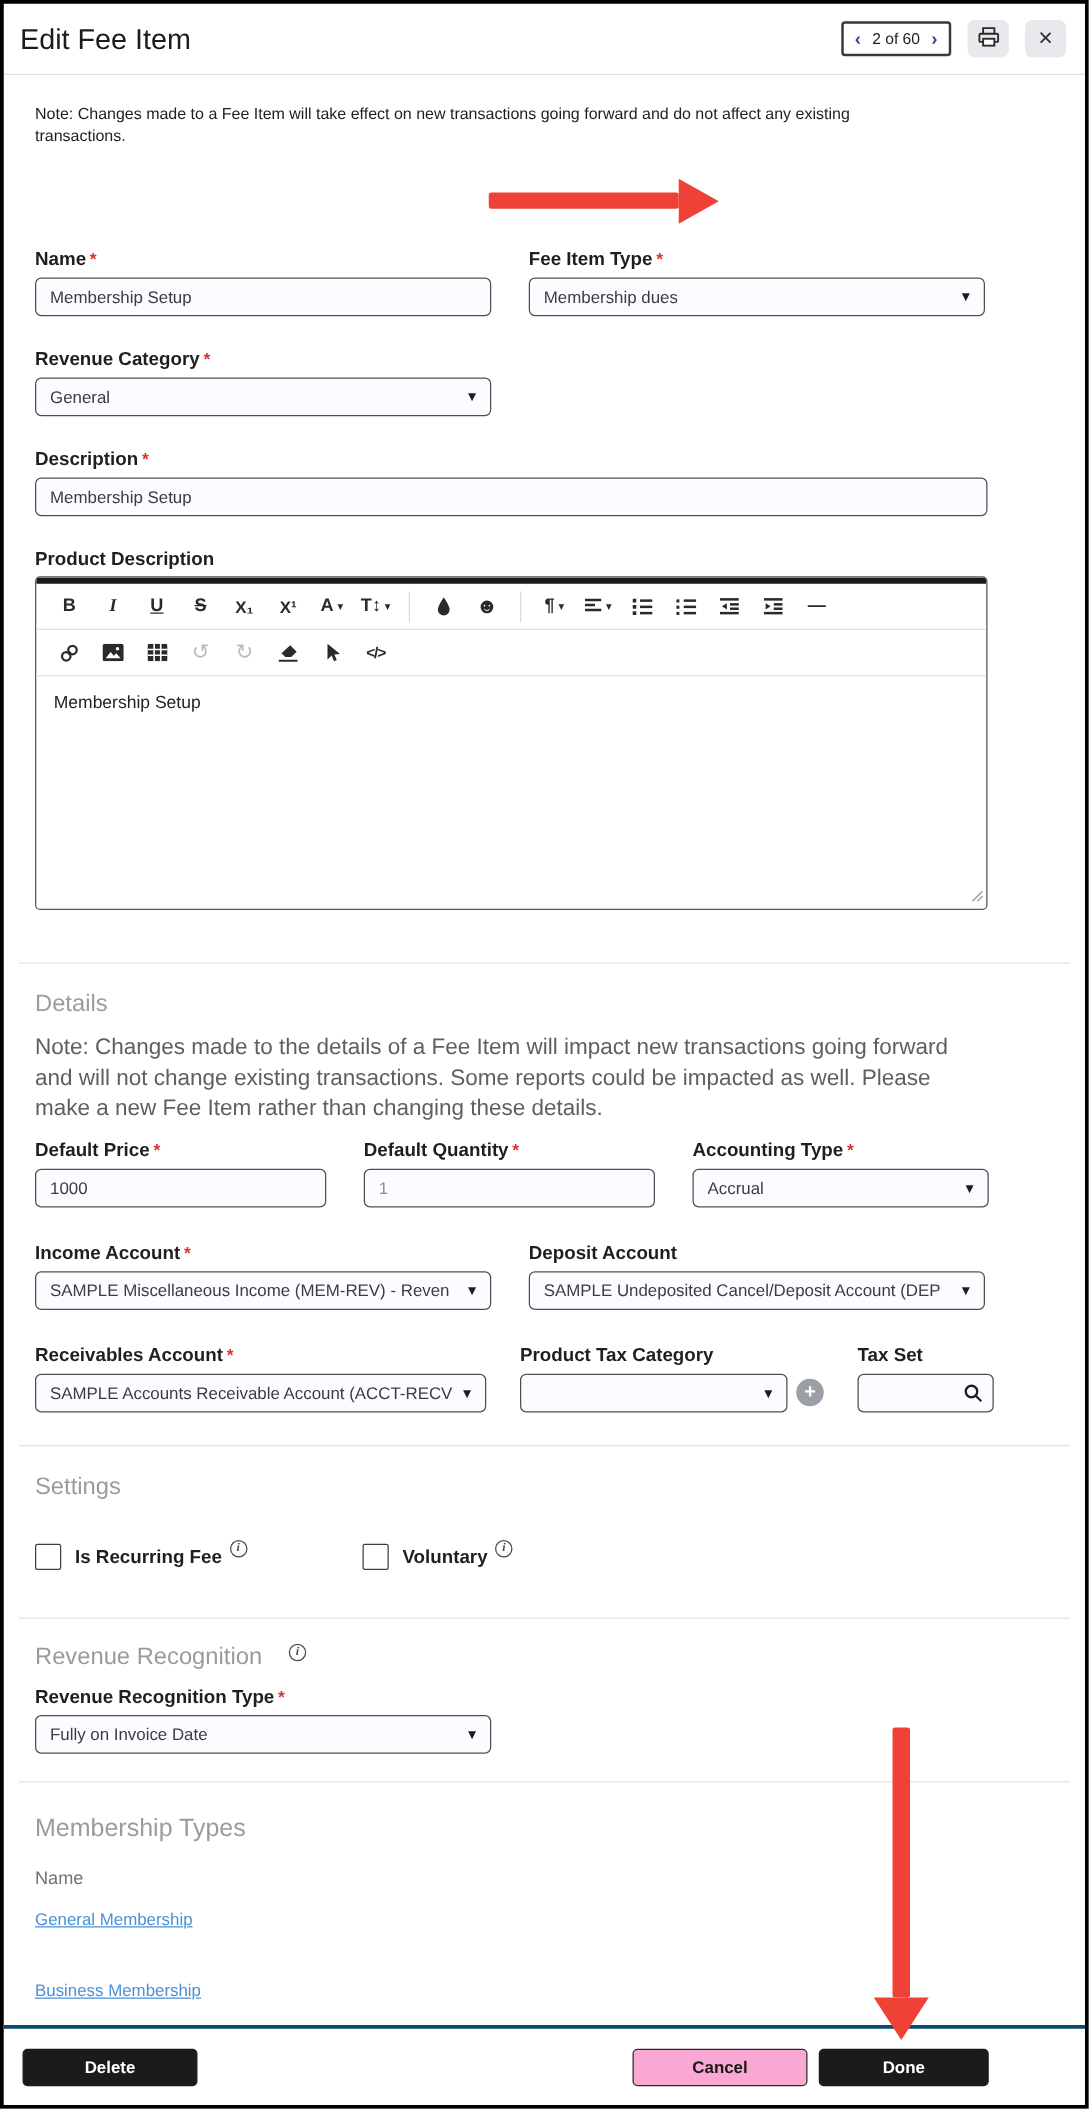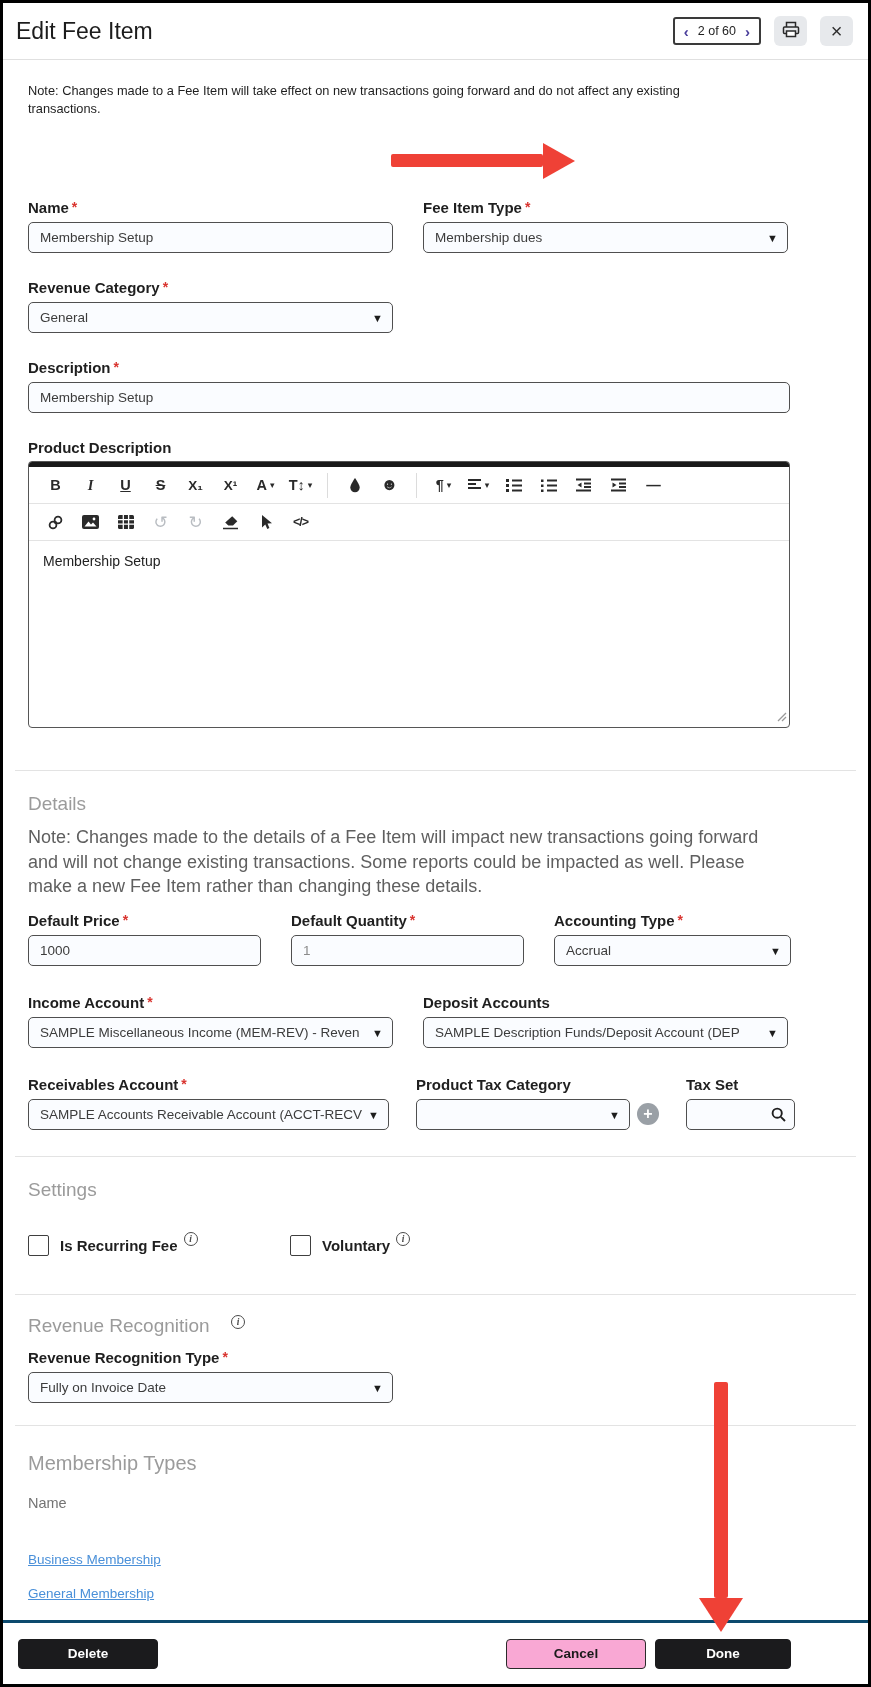--- a/index.html
+++ b/index.html
@@ -395,24 +395,24 @@
           <span class="field-label">Income Account</span>
           <span class="req">*</span>
         </div>
         <div class="select">
           <span class="sel-text">SAMPLE Miscellaneous Income (MEM-REV) - Reven</span>
           <span class="caret">▼</span>
         </div>
       </div>
       <div>
         <div class="label-line">
-          <span class="field-label">Deposit Accounts</span>
+          <span class="field-label">Deposit Account</span>
         </div>
         <div class="select">
-          <span class="sel-text">SAMPLE Description Funds/Deposit Account (DEP</span>
+          <span class="sel-text">SAMPLE Undeposited Cancel/Deposit Account (DEP</span>
           <span class="caret">▼</span>
         </div>
       </div>
     </div>
 
     <div class="gridrec mt28">
       <div>
         <div class="label-line">
           <span class="field-label">Receivables Account</span>
           <span class="req">*</span>
@@ -482,25 +482,25 @@
       <div class="select">
         <span class="sel-text">Fully on Invoice Date</span>
         <span class="caret">▼</span>
       </div>
     </div>
 
     <div class="divider" style="margin-top:22px;"></div>
 
     <div class="sec-heading" style="margin-top:26px; font-size:20px;">Membership Types</div>
     <div class="col-header">Name</div>
+    <div style="margin-top:16px;">
+      <a class="mlink">General Membership</a>
+    </div>
     <div style="margin-top:39px;">
       <a class="mlink">Business Membership</a>
-    </div>
-    <div style="margin-top:16px;">
-      <a class="mlink">General Membership</a>
     </div>
 
   </div>
 
   <div class="arrow-down">
     <div class="shaft"></div>
     <div class="head"></div>
   </div>
 
   <div class="footer">

